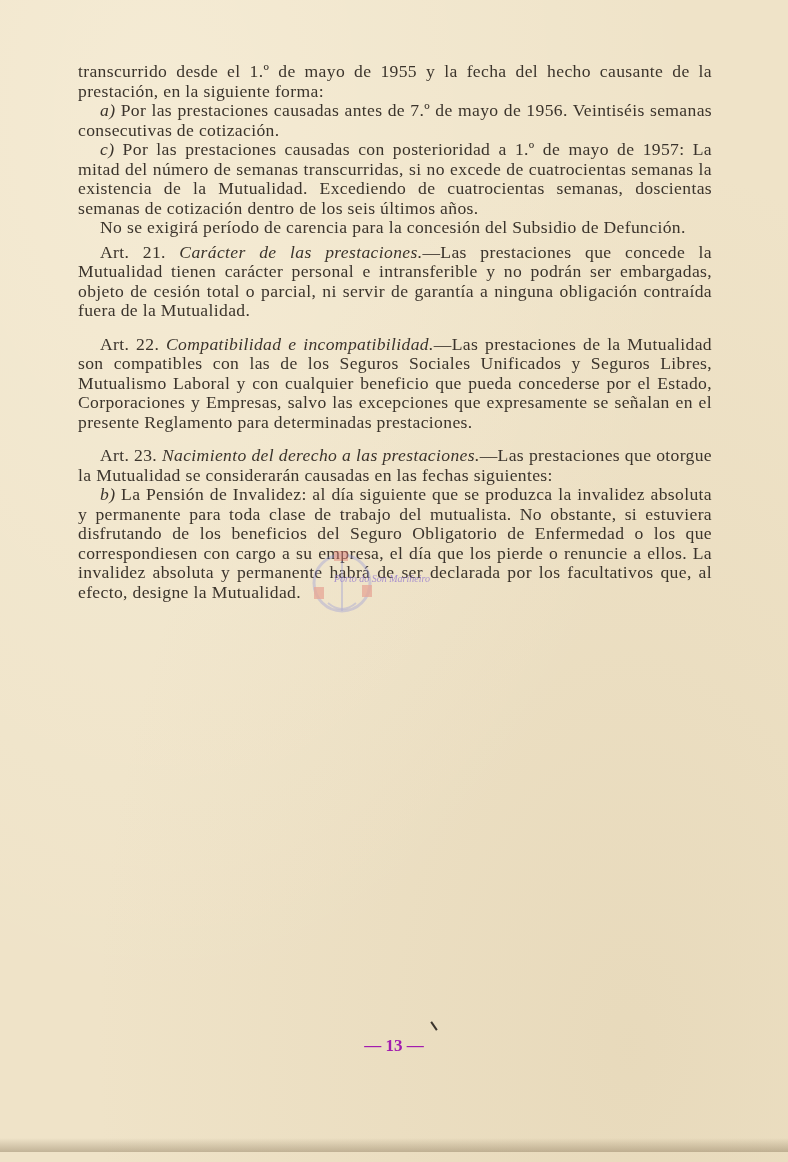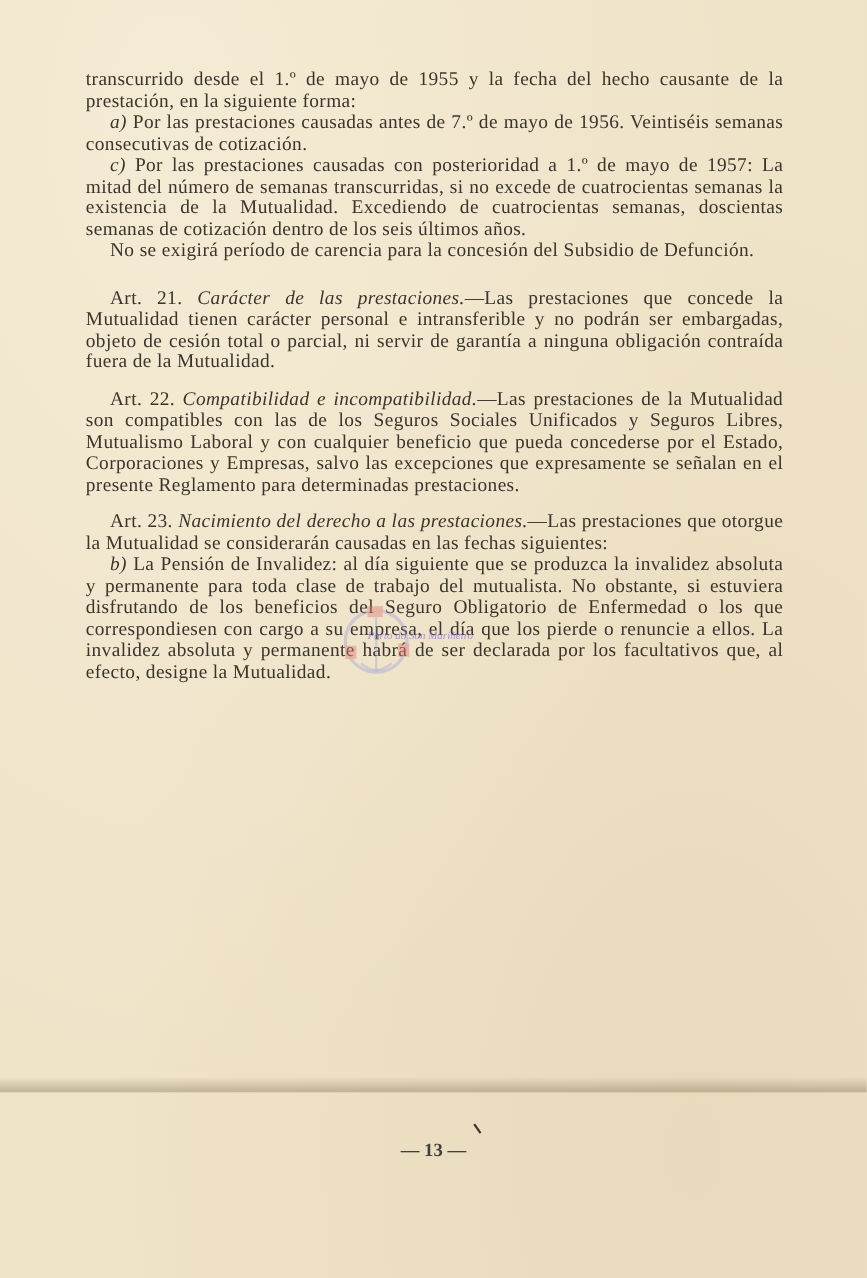--- a/index.html
+++ b/index.html
@@ -5,45 +5,45 @@
   html, body { margin: 0; padding: 0; }
   body {
     width: 788px; height: 1162px; overflow: hidden;
     background: #efe3c8;
     background-image:
       radial-gradient(ellipse at 20% 10%, rgba(255,250,235,0.35), rgba(0,0,0,0) 60%),
       radial-gradient(ellipse at 80% 90%, rgba(210,190,150,0.25), rgba(0,0,0,0) 60%);
     position: relative;
   }
   .page {
-    position: absolute; left: 0; top: 0; width: 788px; height: 993px;
+    position: absolute; left: 0; top: 0; width: 788px; height: 1152px;
   }
   .bottom-shadow {
     position: absolute; left: 0; right: 0; bottom: 0; height: 14px;
     background: linear-gradient(to bottom, rgba(120,100,70,0), rgba(110,90,60,0.35));
   }
   .text-block {
     position: absolute; left: 78px; top: 62px; width: 634px;
     font-family: "Liberation Serif", "DejaVu Serif", serif;
     font-size: 17.6px; line-height: 19.5px;
     color: #3b342c;
     letter-spacing: 0.35px;
     text-align: justify;
   }
   .para { margin: 0; text-indent: 0; }
   .para.indent { text-indent: 22px; }
-  .para.article { text-indent: 22px; margin-top: 23px; }
+  .para.article { text-indent: 22px; margin-top: 5px; }
   .para.article-23 { margin-top: 14px; }
   .art-title { font-style: italic; }
   .item-letter { font-style: italic; }
   .page-number {
     position: absolute; left: 0; width: 788px; top: 1036px;
     text-align: center;
     font-family: "Liberation Serif", "DejaVu Serif", serif;
-    font-size: 17px; font-weight: bold; color: #404040;
+    font-size: 17px; font-weight: bold; color: #a21caf;
   }
   .watermark {
     position: absolute; left: 300px; top: 545px; width: 180px; height: 75px;
     opacity: 0.55; pointer-events: none;
   }
   .wm-text {
     position: absolute; left: 334px; top: 573px;
     font-family: "Liberation Serif", serif; font-style: italic;
     font-size: 10px; color: #8a6ed0; opacity: 0.7;
   }

